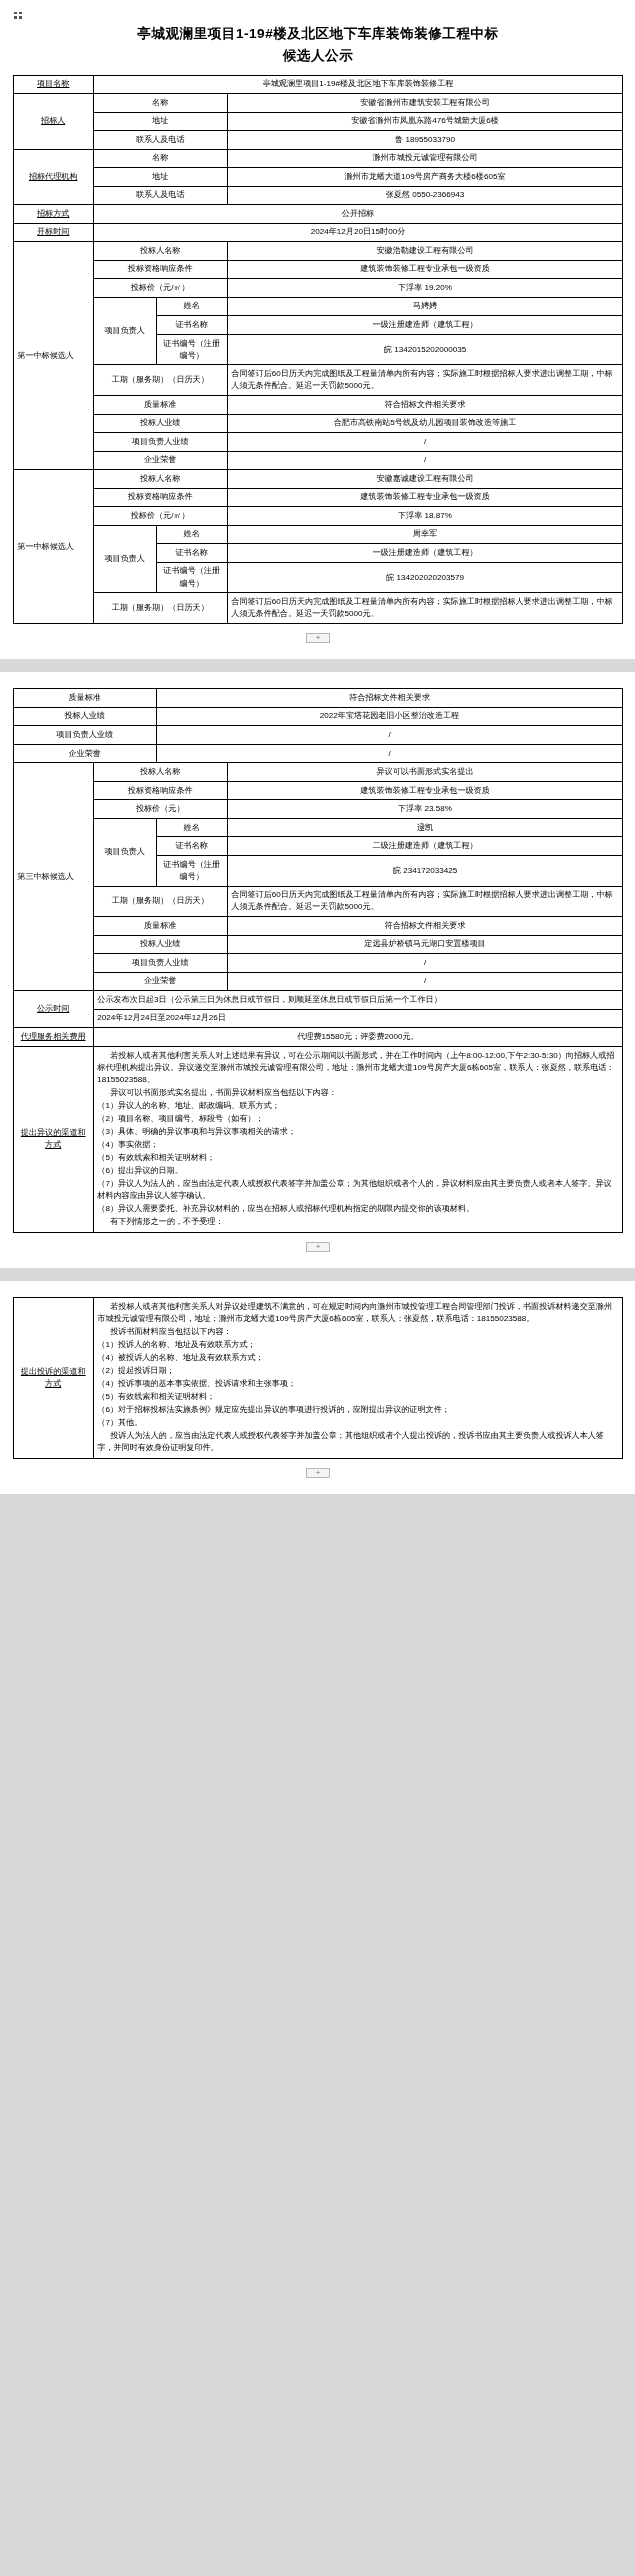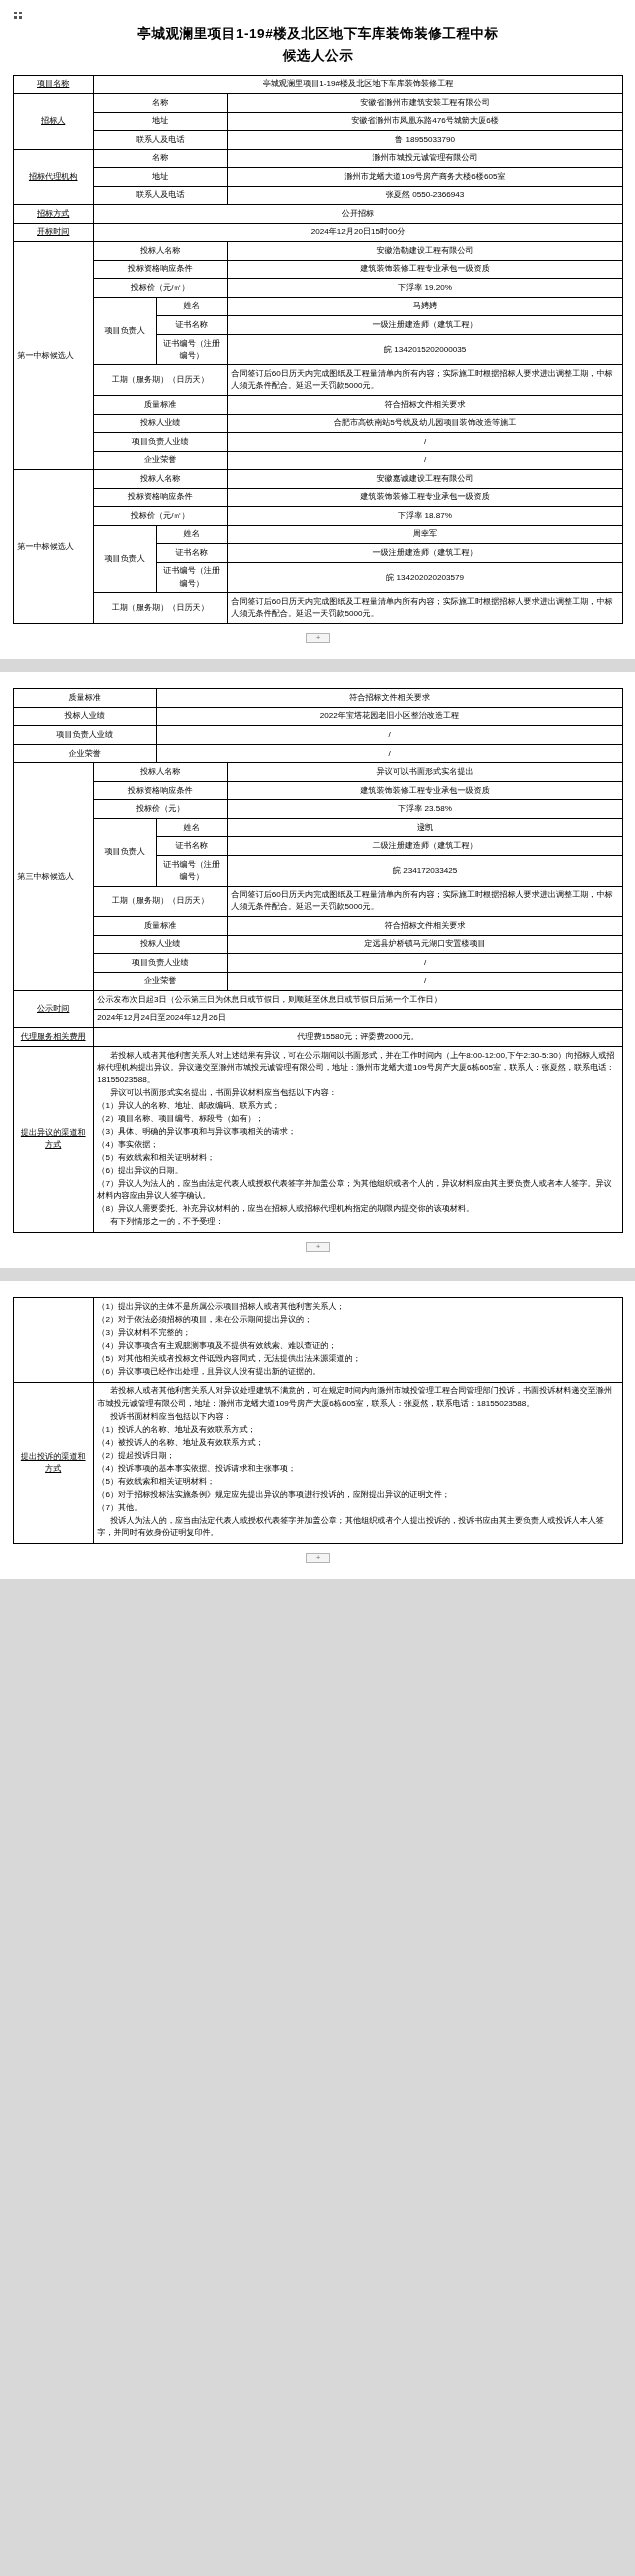--- a/index.html
+++ b/index.html
@@ -351,31 +351,20 @@
 <div class="page">
   <div class="spacer"></div>
 
   <table class="main">
     <colgroup>
       <col style="width:80px">
       <col>
     </colgroup>
     <tbody>
       <tr>
-        <td class="para" style="border-top:0.9px solid #000" colspan="1"></td>
-        <td class="para">
-          <p>（1）提出异议的主体不是所属公示项目招标人或者其他利害关系人；</p>
-          <p>（2）对于依法必须招标的项目，未在公示期间提出异议的；</p>
-          <p>（3）异议材料不完整的；</p>
-          <p>（4）异议事项含有主观臆测事项及不提供有效线索、难以查证的；</p>
-          <p>（5）对其他相关或者投标文件诋毁内容同式，无法提供出法来源渠道的；</p>
-          <p>（6）异议事项已经作出处理，且异议人没有提出新的证据的。</p>
-        </td>
-      </tr>
-      <tr>
         <td class="lbl">提出投诉的渠道和方式</td>
         <td class="para">
           <p class="indent">若投标人或者其他利害关系人对异议处理建筑不满意的，可在规定时间内向滁州市城投管理工程合同管理部门投诉，书面投诉材料递交至滁州市城投元诚管理有限公司，地址：滁州市龙蟠大道109号房产大厦6栋605室，联系人：张夏然，联系电话：18155023588。</p>
           <p class="indent">投诉书面材料应当包括以下内容：</p>
           <p>（1）投诉人的名称、地址及有效联系方式；</p>
           <p>（4）被投诉人的名称、地址及有效联系方式；</p>
           <p>（2）提起投诉日期；</p>
           <p>（4）投诉事项的基本事实依据、投诉请求和主张事项；</p>
           <p>（5）有效线索和相关证明材料；</p>
           <p>（6）对于招标投标法实施条例》规定应先提出异议的事项进行投诉的，应附提出异议的证明文件；</p>

